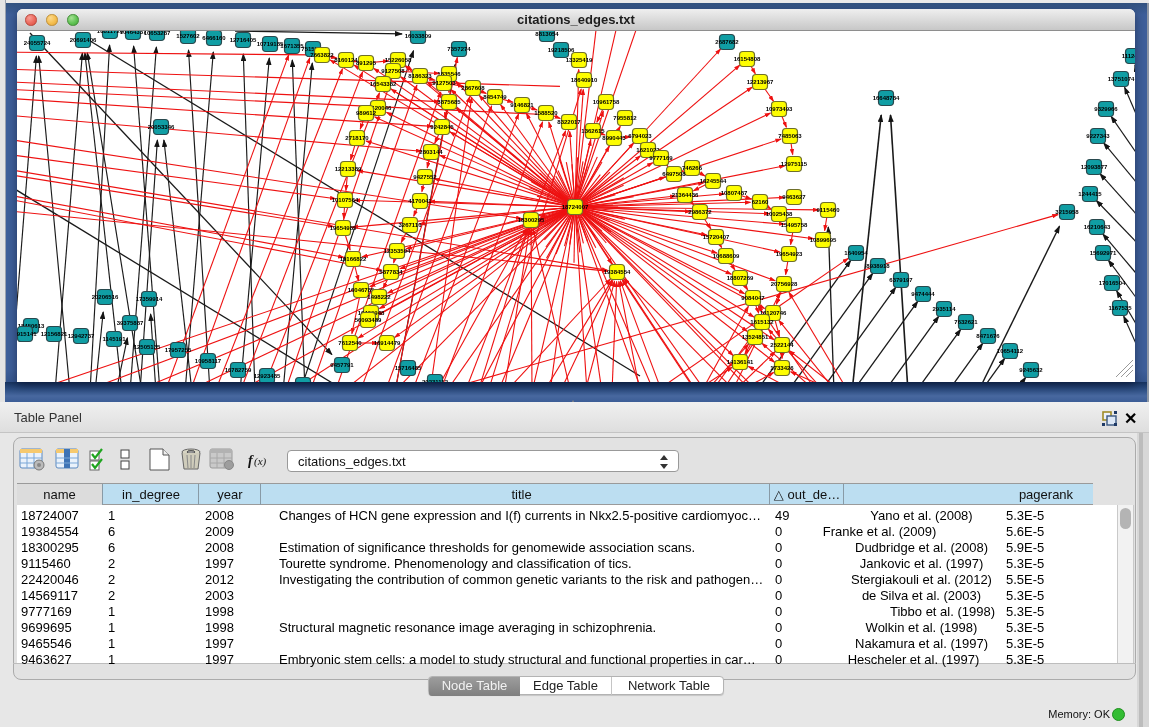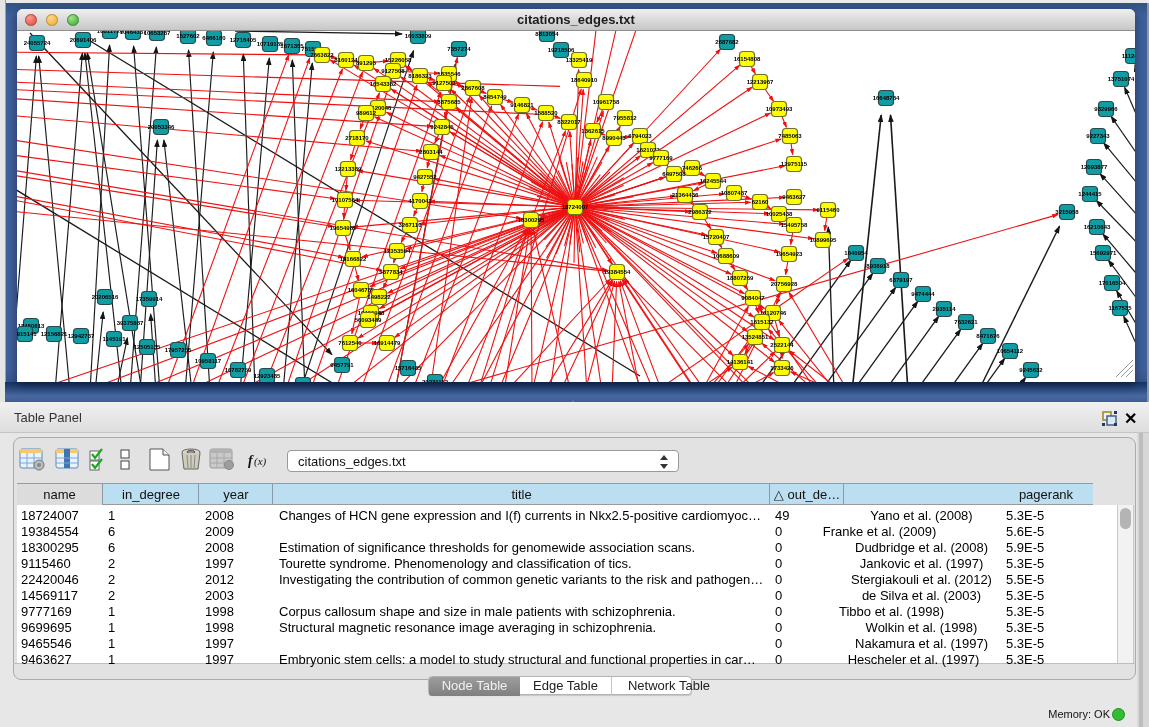--- a/index.html
+++ b/index.html
@@ -22,21 +22,21 @@
 #hdr{left:17px;top:483px;width:1076px;height:22px;background:#bcdef1;border-top:1px solid #9a9a9a;border-bottom:1px solid #9a9a9a}
 .hc{position:absolute;top:0;height:22px;font-size:13px;color:#111;text-align:center;line-height:21px;border-right:1px solid #889aa6}
 #rowsarea{left:17px;top:505px;width:1100px;height:158px;background:#fff}
 .trow{position:absolute;left:0;width:1100px;height:16px;font-size:13px;color:#000}
 .trow span{position:absolute;top:1px;white-space:nowrap}
 .trow .ctr{text-align:center}
 #vscroll{left:1117px;top:505px;width:17px;height:158px;background:#f2f2f2;border-left:1px solid #c9c9c9;border-right:1px solid #c9c9c9}
 #vthumb{left:1120px;top:508px;width:11px;height:21px;background:#b4b4b4;border-radius:6px}
 #rgutter{left:1137px;top:433px;width:12px;height:294px;background:#d7d7d7}
 #rgline{left:1139px;top:433px;width:4px;height:294px;background:#bcbcbc}
-#tabwrap{left:428px;top:676px;width:264px;height:19px;background:#fff;border:1px solid #b3b3b3;border-radius:4px;box-shadow:0 1px 1px rgba(0,0,0,.15)}
+#tabwrap{left:428px;top:676px;width:296px;height:19px;background:#fff;border:1px solid #b3b3b3;border-radius:4px;box-shadow:0 1px 1px rgba(0,0,0,.15)}
 .tab{position:absolute;top:0;height:19px;font-size:13px;line-height:18px;text-align:center;color:#222}
 #tab1{left:0;width:91px;background:linear-gradient(#9d9d9d,#7f7f7f);color:#f2f2f2;border-radius:3px 0 0 3px}
 #tab2{left:91px;width:92px;border-right:1px solid #c5c5c5}
 #tab3{left:184px;width:112px}
 #mem{left:1000px;top:708px;width:110px;font-size:11px;color:#111;text-align:right}
 #memdot{left:1112px;top:708px;width:13px;height:13px;border-radius:50%;background:#33bd33;border:1px solid #1e8f1e}
 #panelline{left:13px;top:663px;width:1123px;height:1px;background:#bdbdbd}
 </style></head>
 <body>
 <div class="abs" style="left:0;top:0;width:1149px;height:3px;background:#eaeaea"></div>
@@ -994,21 +994,21 @@
 <div id="dd" class="abs">
     <b>citations_edges.txt</b>
   <svg class="abs" style="left:368px;top:3px" width="16" height="16">
     <path d="M8,1 L12,6 L4,6 Z" fill="#333"></path>
       <path d="M8,15 L12,10 L4,10 Z" fill="#333"></path>
   </svg>
 </div>
 <div id="hdr" class="abs">
   <div class="hc" style="left:0;width:86px;background:#dcdcdc">name</div>
   <div class="hc" style="left:87px;width:95px">in_degree</div>
-  <div class="hc" style="left:183px;width:73px">year</div>
+  <div class="hc" style="left:183px;width:61px">year</div>
   <div class="hc" style="left:257px;width:496px">title</div>
   <div class="hc" style="left:754px;width:73px">△ out_de…</div>
   <div class="hc" style="left:982px;width:94px;border-right:none">pagerank</div>
 </div>
 <div id="rowsarea" class="abs"></div>
 <div class="trow" style="top:507px">
     <span style="left:21px">18724007</span>
     <span style="left:108px">1</span>
     <span style="left:205px">2008</span>
     <span style="left:279px">Changes of HCN gene expression and I(f) currents in Nkx2.5-positive cardiomyoc…</span>
@@ -1056,23 +1056,22 @@
     <span style="left:108px">2</span>
     <span style="left:205px">2003</span>
     <span style="left:775px">0</span>
     <span class="ctr" style="left:845px;width:153px">de Silva et al. (2003)</span>
     <span style="left:1006px">5.3E-5</span>
   </div>
 <div class="trow" style="top:603px">
     <span style="left:21px">9777169</span>
     <span style="left:108px">1</span>
     <span style="left:205px">1998</span>
-    <span style="left:279px">Corpus callosum shape and size in male patients with schizophrenia.</span>
     <span style="left:775px">0</span>
-    <span class="ctr" style="left:815px;width:153px">Tibbo et al. (1998)</span>
+    <span class="ctr" style="left:866px;width:153px">Tibbo et al. (1998)</span>
     <span style="left:1006px">5.3E-5</span>
   </div>
 <div class="trow" style="top:619px">
     <span style="left:21px">9699695</span>
     <span style="left:108px">1</span>
     <span style="left:205px">1998</span>
     <span style="left:279px">Structural magnetic resonance image averaging in schizophrenia.</span>
     <span style="left:775px">0</span>
     <span class="ctr" style="left:845px;width:153px">Wolkin et al. (1998)</span>
     <span style="left:1006px">5.3E-5</span>

